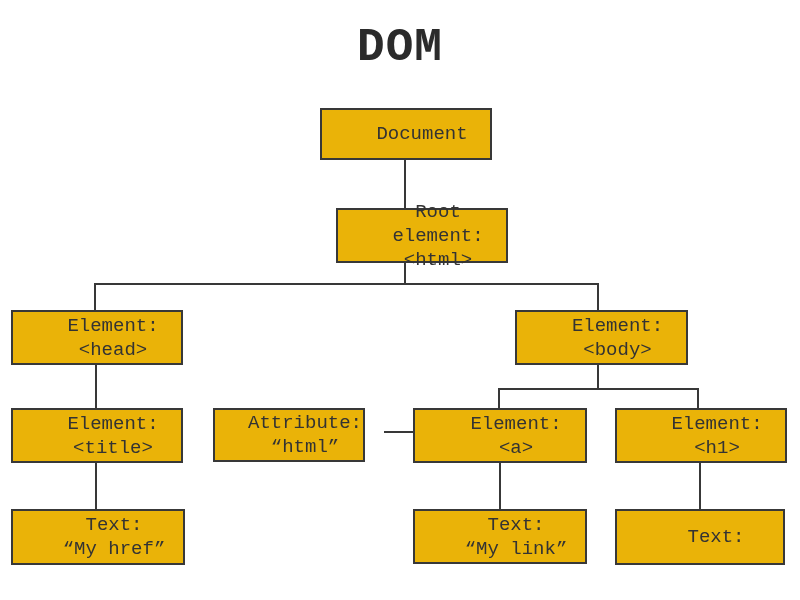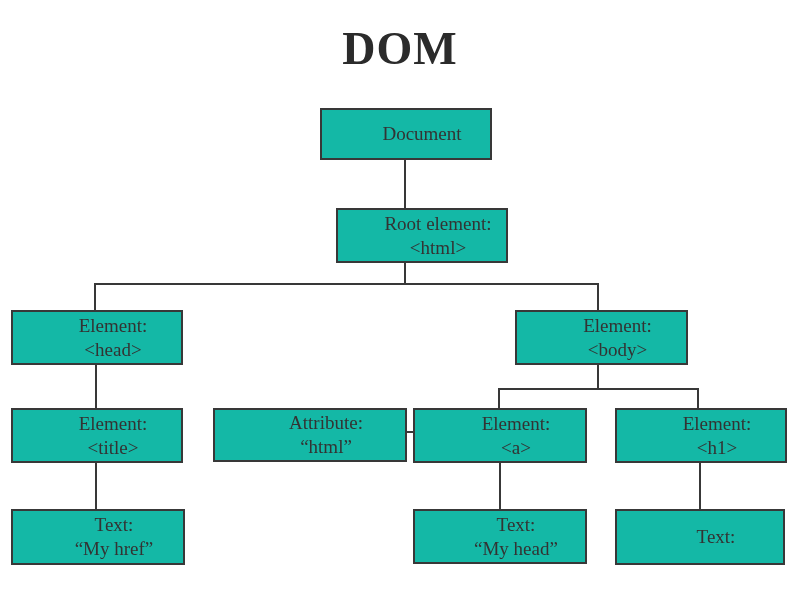--- a/index.html
+++ b/index.html
@@ -5,61 +5,61 @@
   html, body {
     margin: 0;
     padding: 0;
     background: #ffffff;
   }
   #stage {
     position: relative;
     width: 800px;
     height: 600px;
     background: #ffffff;
-    font-family: Liberation Serif, serif;
+    font-family: Liberation Mono, monospace;
     color: #333333;
     overflow: hidden;
   }
   .diagram-title {
     position: absolute;
     left: 0;
     top: 22px;
     width: 100%;
     text-align: center;
     font-size: 46px;
     font-weight: 600;
     letter-spacing: 1px;
     color: #2b2b2b;
   }
   .node {
     position: absolute;
     box-sizing: border-box;
     border: 2px solid #383838;
-    background: #14b8a6;
+    background: #eab308;
     display: flex;
     flex-direction: column;
     align-items: center;
     justify-content: center;
     text-align: center;
     font-size: 19px;
     line-height: 24px;
     color: #333333;
     padding-left: 32px;
   }
   .line {
     position: absolute;
     background: #383838;
   }
   
   #n-document  { left: 320px; top: 108px; width: 172px; height: 52px; }
   #n-root      { left: 320px; top: 208px; width: 172px; height: 55px; margin-left: 16px; }
   #n-head      { left: 11px;  top: 310px; width: 172px; height: 55px; }
   #n-title     { left: 11px;  top: 408px; width: 172px; height: 55px; }
   #n-mytitle   { left: 11px;  top: 509px; width: 174px; height: 56px; }
-  #n-attr      { left: 213px; top: 408px; width: 194px; height: 54px; }
+  #n-attr      { left: 213px; top: 408px; width: 152px; height: 54px; }
   #n-body      { left: 515px; top: 310px; width: 173px; height: 55px; }
   #n-a         { left: 413px; top: 408px; width: 174px; height: 55px; }
   #n-h1        { left: 615px; top: 408px; width: 172px; height: 55px; }
   #n-mylink    { left: 413px; top: 509px; width: 174px; height: 55px; }
   #n-myheader  { left: 615px; top: 509px; width: 170px; height: 56px; }
   
   #c-doc-root      { left: 404px; top: 158px; width: 2px;   height: 52px; }
   #c-root-stub     { left: 404px; top: 261px; width: 2px;   height: 24px; }
   #c-level1-h      { left: 95px;  top: 283px; width: 504px; height: 2px;  }
   #c-drop-head     { left: 94px;  top: 283px; width: 2px;   height: 29px; }
@@ -135,20 +135,20 @@
     <span>&lt;a&gt;</span>
   </div>
 
   <div class="node" id="n-h1">
     <span>Element:</span>
     <span>&lt;h1&gt;</span>
   </div>
 
   <div class="node" id="n-mylink">
     <span>Text:</span>
-    <span>“My head”</span>
+    <span>“My link”</span>
   </div>
 
   <div class="node" id="n-myheader">
     <span>Text:</span>
   </div>
 
 </div>
 
 </body></html>

